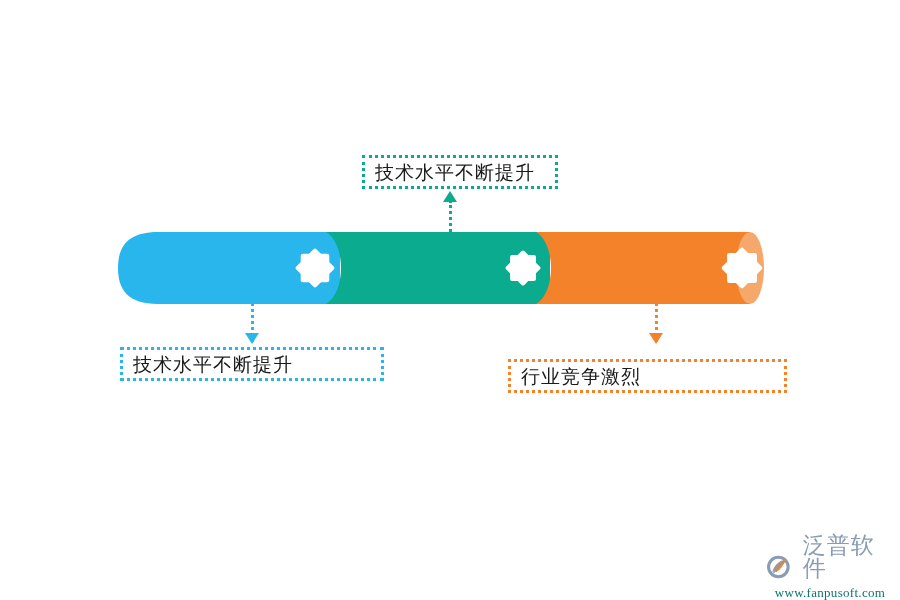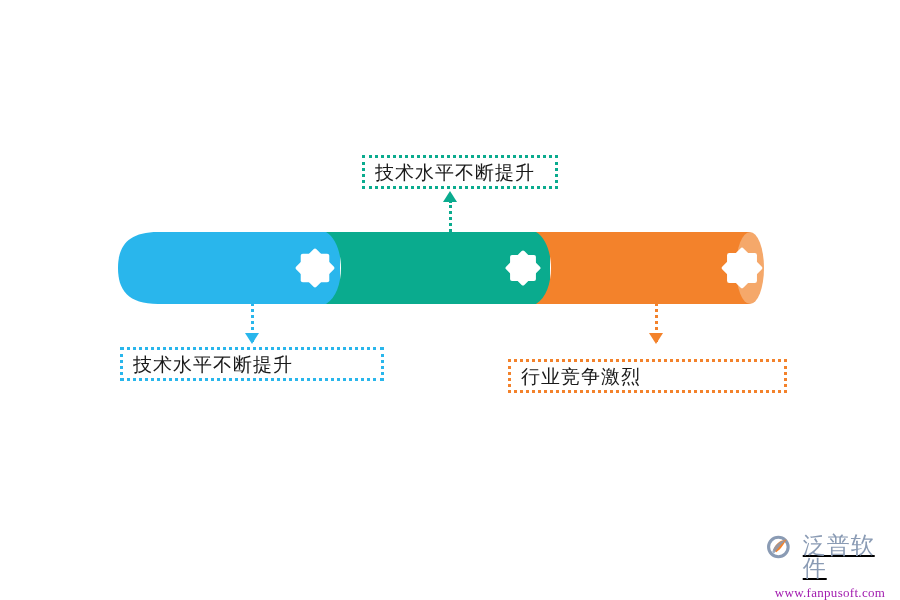--- a/index.html
+++ b/index.html
@@ -135,33 +135,32 @@
   
   #watermark {
     position: absolute;
     left: 766px;
     top: 534px;
     width: 128px;
     height: 58px;
   }
   #watermark .wm-row {
     display: flex;
-    align-items: flex-start;
+    align-items: flex-end;
     gap: 12px;
-    text-decoration: underline;
   }
   #watermark .wm-brand {
     color: #8a9bb4;
     font-size: 23px;
     letter-spacing: 1px;
     font-family: "Liberation Sans", "DejaVu Sans", sans-serif;
     line-height: 1;
   }
   #watermark .wm-url {
-    color: #a21caf;
+    color: #0f766e;
     font-size: 13px;
     letter-spacing: 0.3px;
     font-family: "Liberation Serif", "DejaVu Serif", serif;
     margin-top: 5px;
     text-align: center;
   }
 </style>
 </head>
 <body>
 

